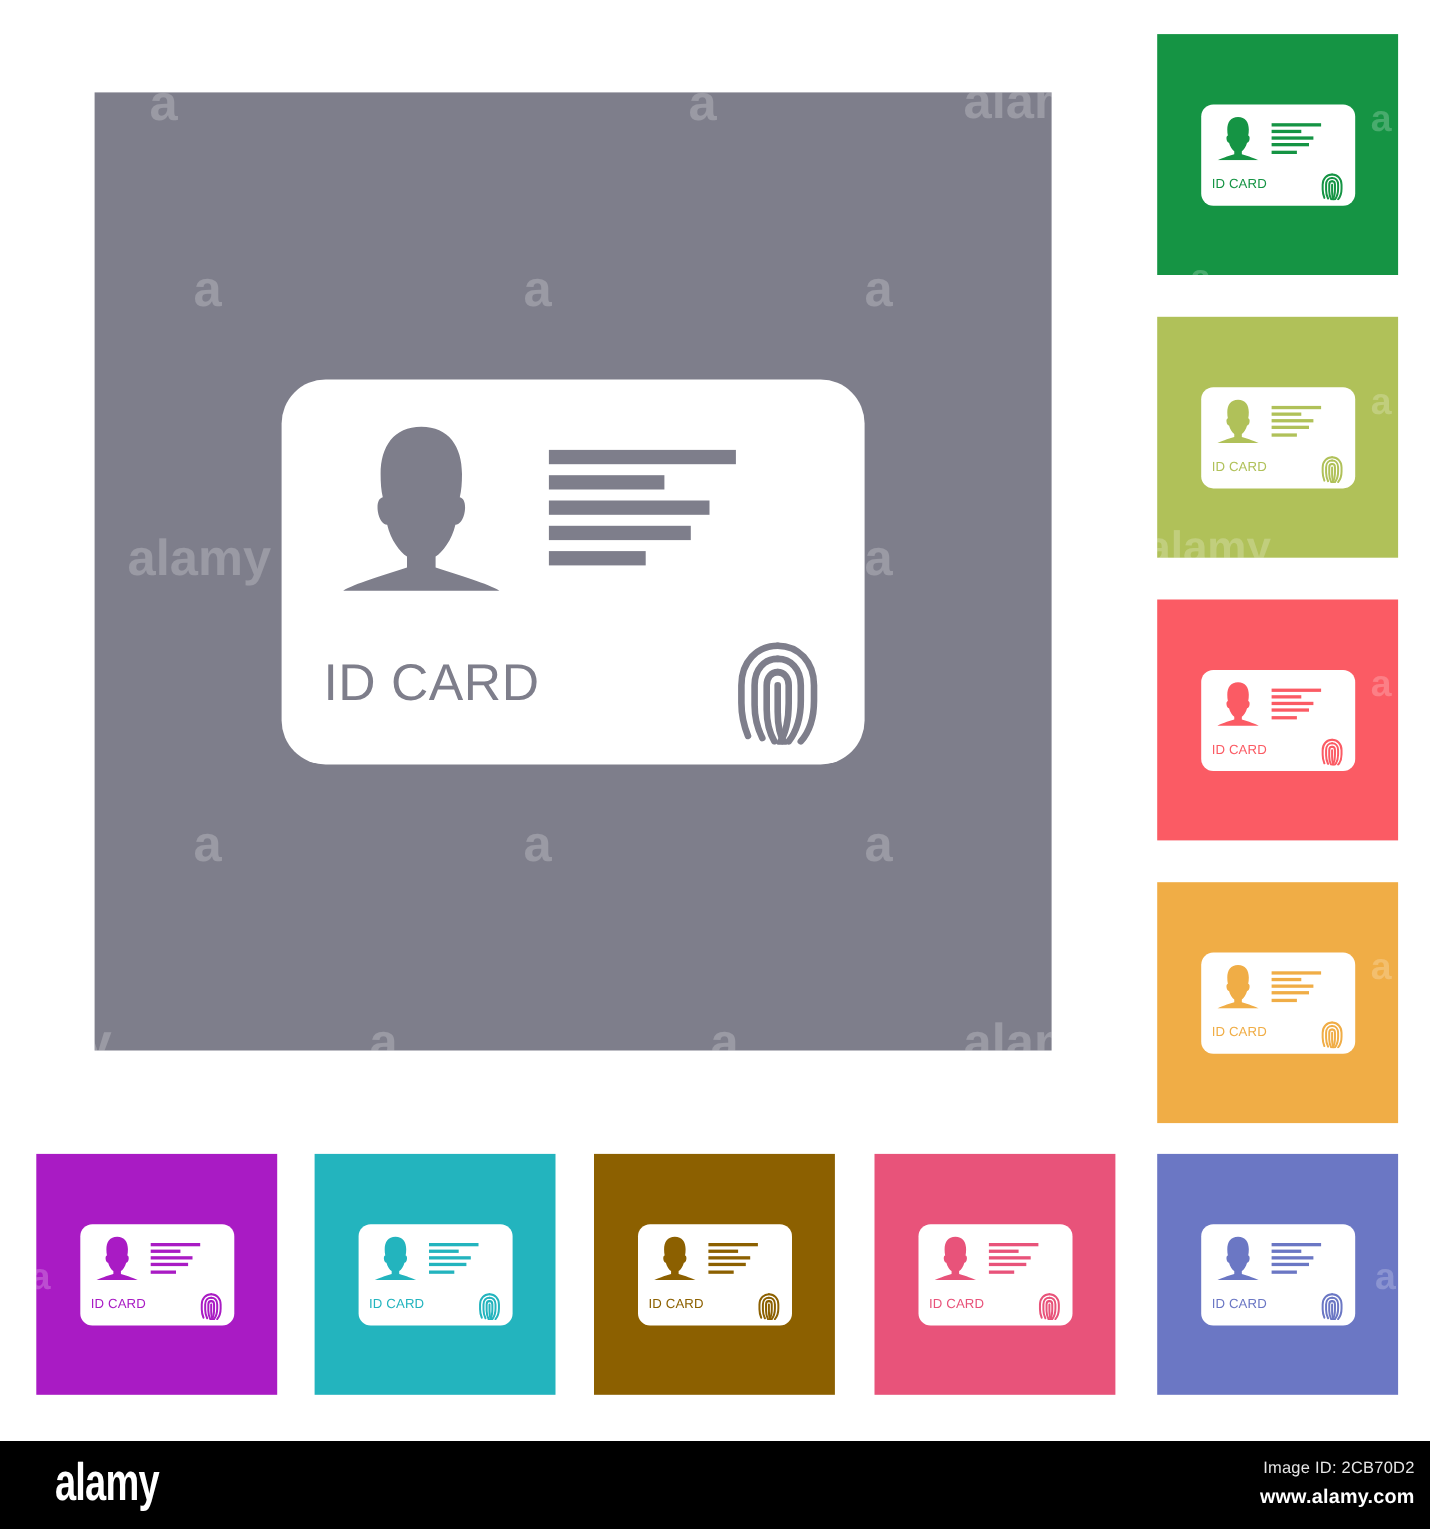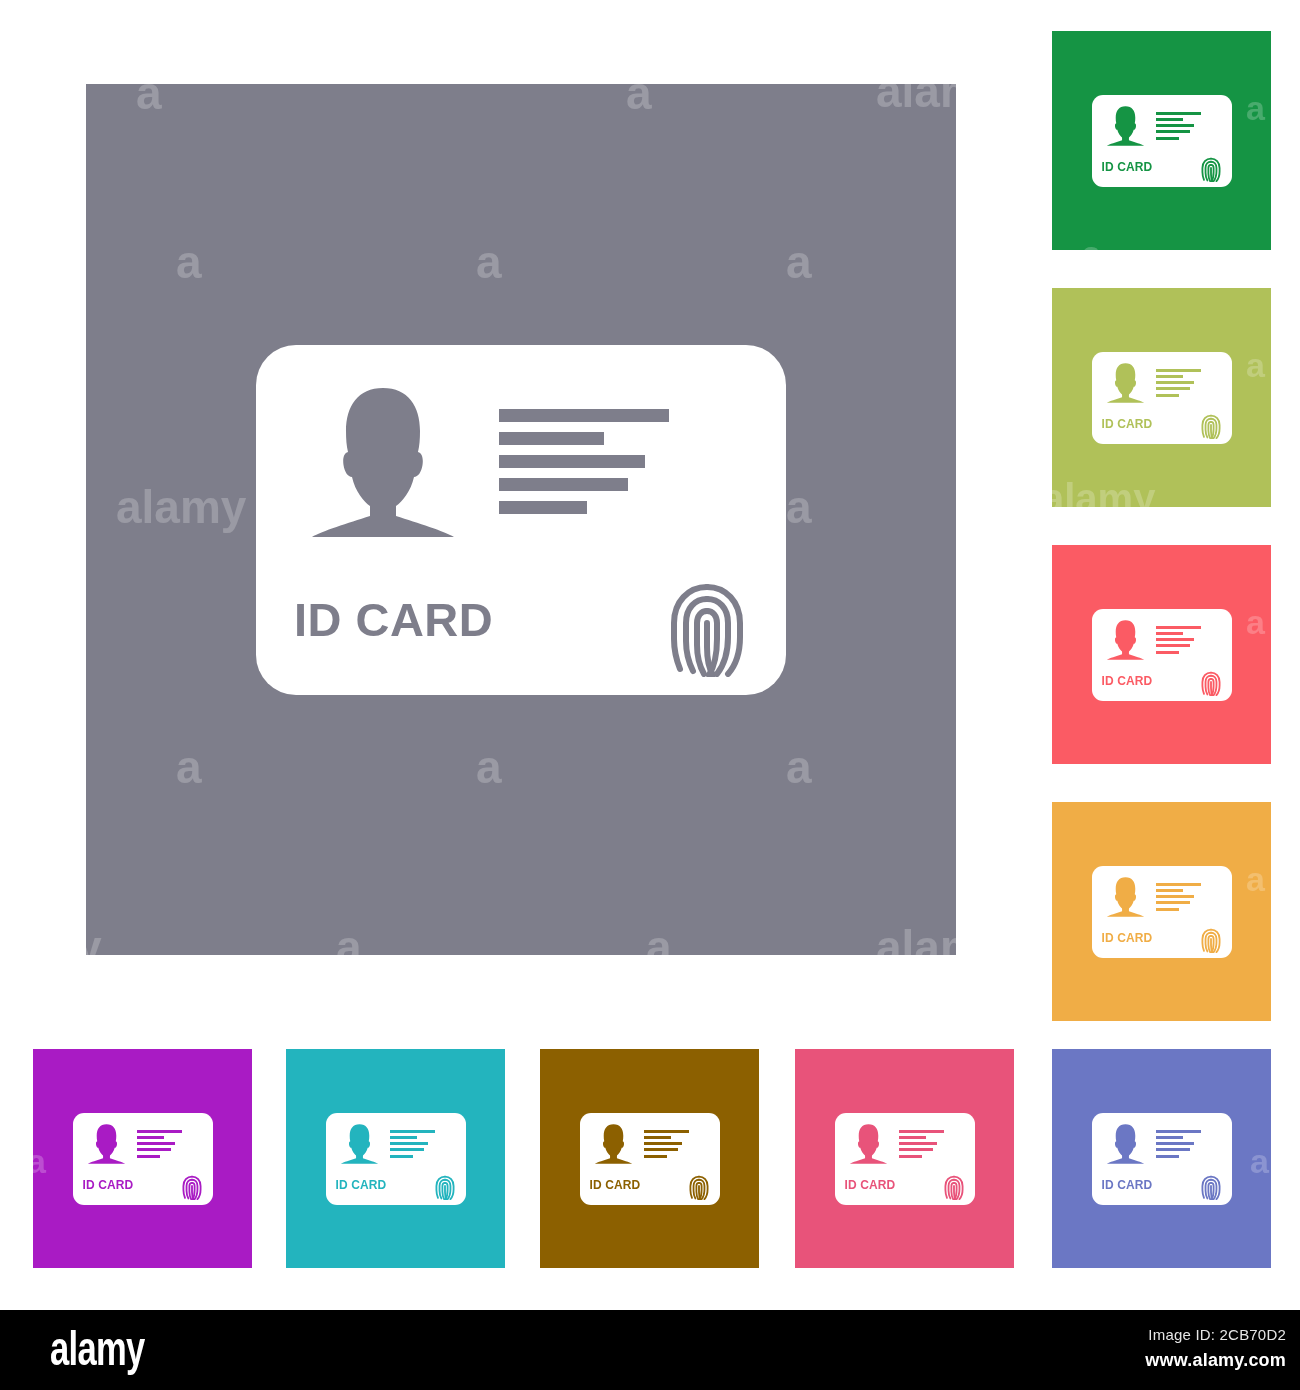--- a/index.html
+++ b/index.html
@@ -77,21 +77,21 @@
     position: absolute;
     display: flex;
     flex-direction: column;
     justify-content: space-between;
   }
   .idcard .lines .ln { width: 100%; }
 
   .idcard .cardlabel {
     position: absolute;
     font-family: "Liberation Sans", sans-serif;
-    font-weight: 700;
+    font-weight: 400;
     white-space: nowrap;
     letter-spacing: 0.01em;
     line-height: 1;
   }
 
   .idcard .fingerprint {
     position: absolute;
   }
   .idcard .fingerprint svg { display: block; width: 100%; height: 100%; }
 

